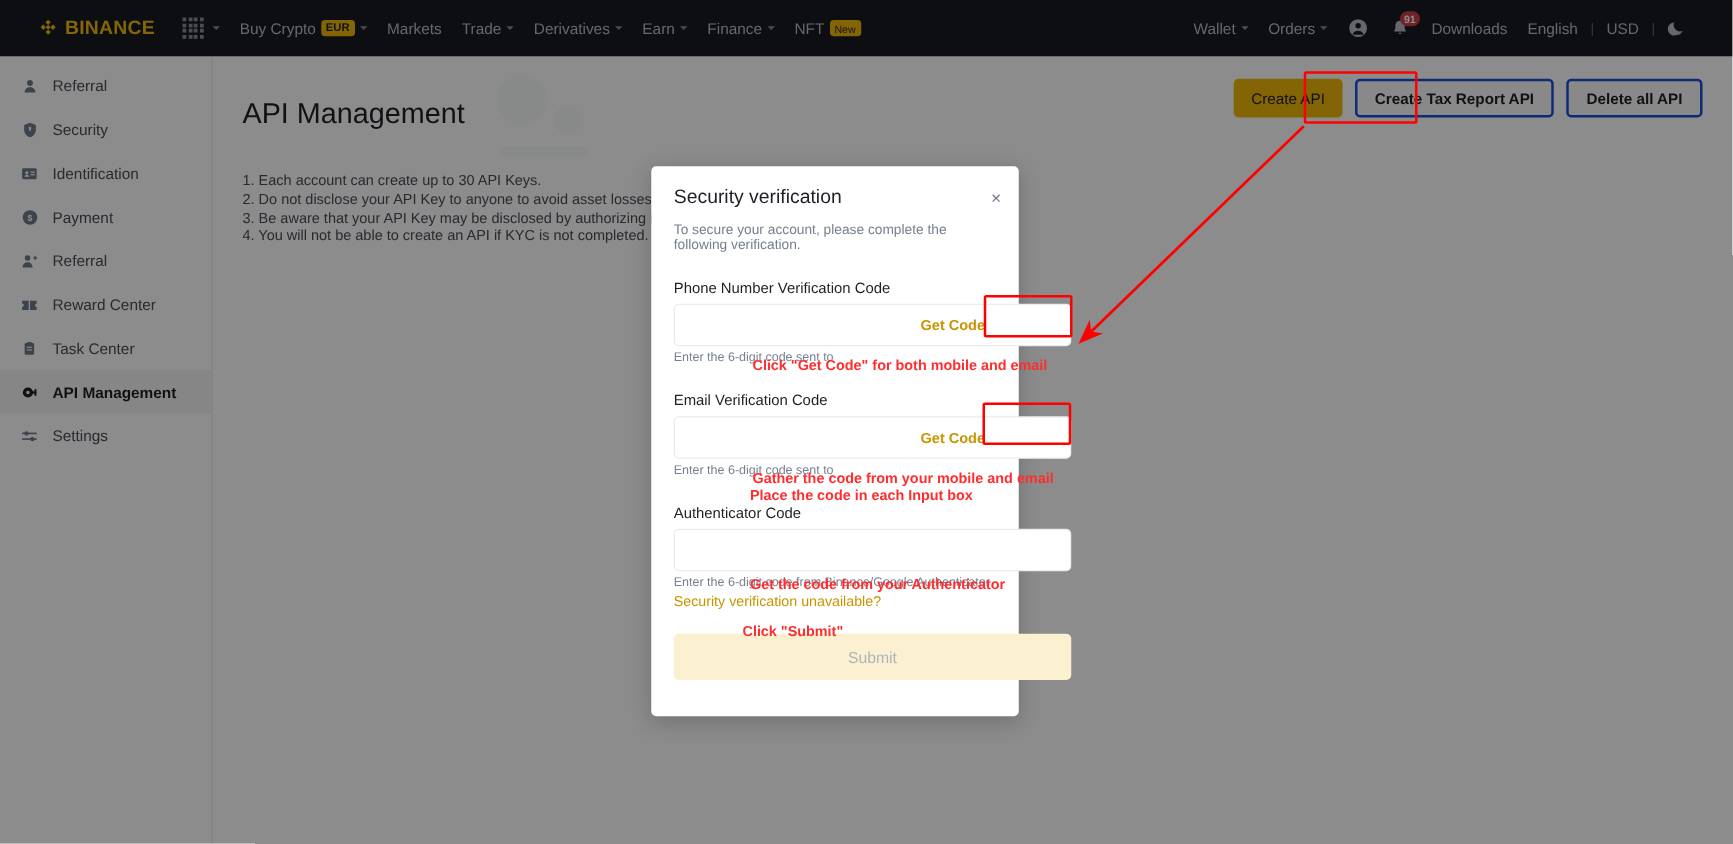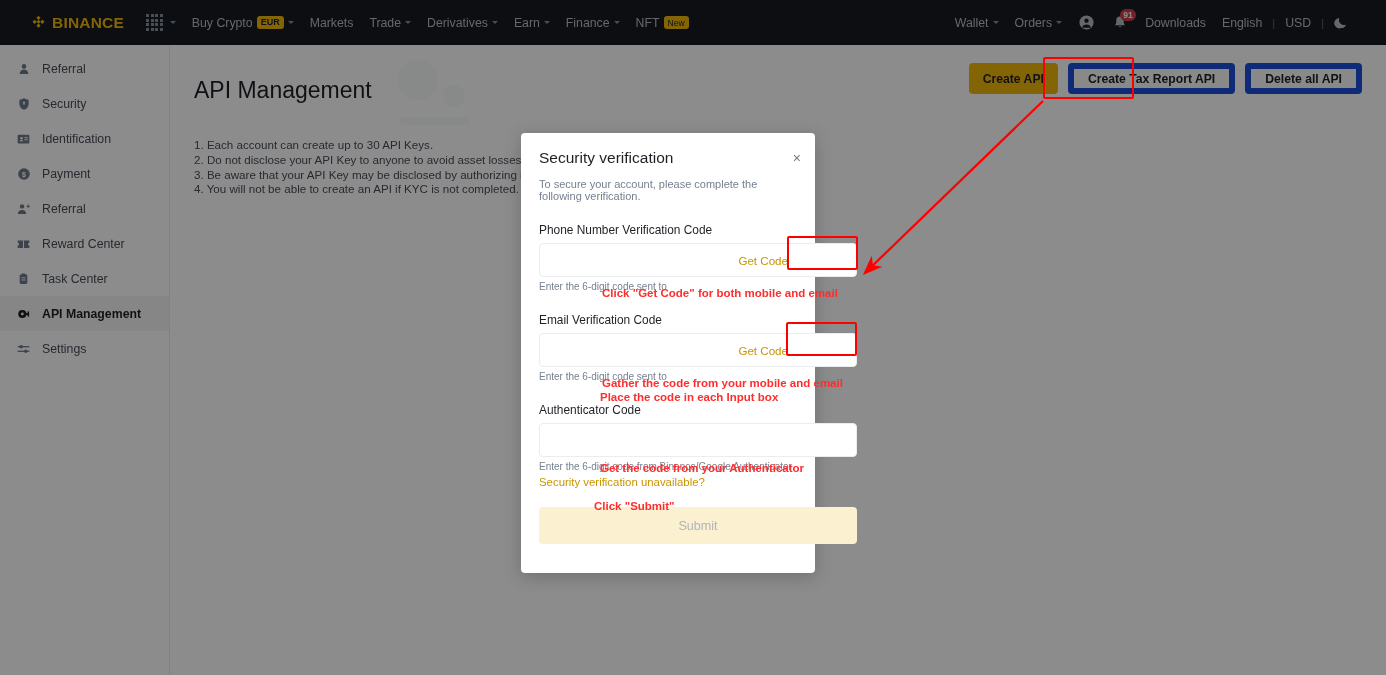--- a/index.html
+++ b/index.html
@@ -59,22 +59,22 @@
 
   .notes { position: absolute; left: 24px; top: 93px; font-size: 11.6px; color: #474d57; line-height: 14.8px; }
   .notes div { white-space: nowrap; }
 
   .actions { position: absolute; right: 24px; top: 18px; display: flex; gap: 10px; align-items: center; }
   .btn {
     height: 31px; border-radius: 4px; font-size: 12.2px; display: flex;
     align-items: center; justify-content: center; padding: 0 14px;
     cursor: pointer; border: none; white-space: nowrap;
   }
-  .btn-primary { background: #f0b90b; color: #1e2026; font-weight: bold; }
-  .btn-default { background: #fafafa; color: #1e2026; border: 6px solid #1d4ed8; font-weight: bold; }
+  .btn-primary { background: #f0b90b; color: #1e2026; font-weight: normal; }
+  .btn-default { background: #fafafa; color: #1e2026; border: 2px solid #1d4ed8; font-weight: bold; }
 
   
   .hl-create {
     position: absolute; left: 1043px; top: 57px; width: 91px; height: 42px;
     border: 2.5px solid #ff0000; border-radius: 2px; z-index: 40; pointer-events: none;
   }
 
   
   .overlay { position: absolute; inset: 0; background: rgba(0,0,0,.45); z-index: 10; }
   .modal {
@@ -92,21 +92,21 @@
   .inp-wrap { position: relative; margin-top: 6px; }
   .inp {
     width: 318px; height: 34px; border: 1px solid #eaecef; border-radius: 4px;
     background: #fff; font-size: 12px; padding: 0 86px 0 10px;
     font-family: inherit; color: #1e2026; outline: none;
   }
   .inp-auth { padding-right: 10px; }
   .getcode {
     position: absolute; right: 9px; top: 0; height: 34px; display: flex; align-items: center;
     color: #c99400; font-size: 11.6px; background: none; border: none;
-    cursor: pointer; font-family: inherit;
+    cursor: pointer; font-family: inherit; font-weight: bold;
   }
   .hint { font-size: 10px; color: #76808f; margin-top: 4px; }
   .unavail { font-size: 11.4px; color: #c99400; margin-top: 4px; cursor: pointer; display: inline-block; }
   .submit {
     width: 318px; height: 37px; margin-top: 17px; border: none; border-radius: 4px;
     background: #fbf0d0; color: #aeb4bc; font-size: 12.6px; cursor: default; font-family: inherit;
   }
   .hl-gc {
     position: absolute; border: 2.5px solid #ff0000; border-radius: 2px;
     z-index: 25; pointer-events: none;

